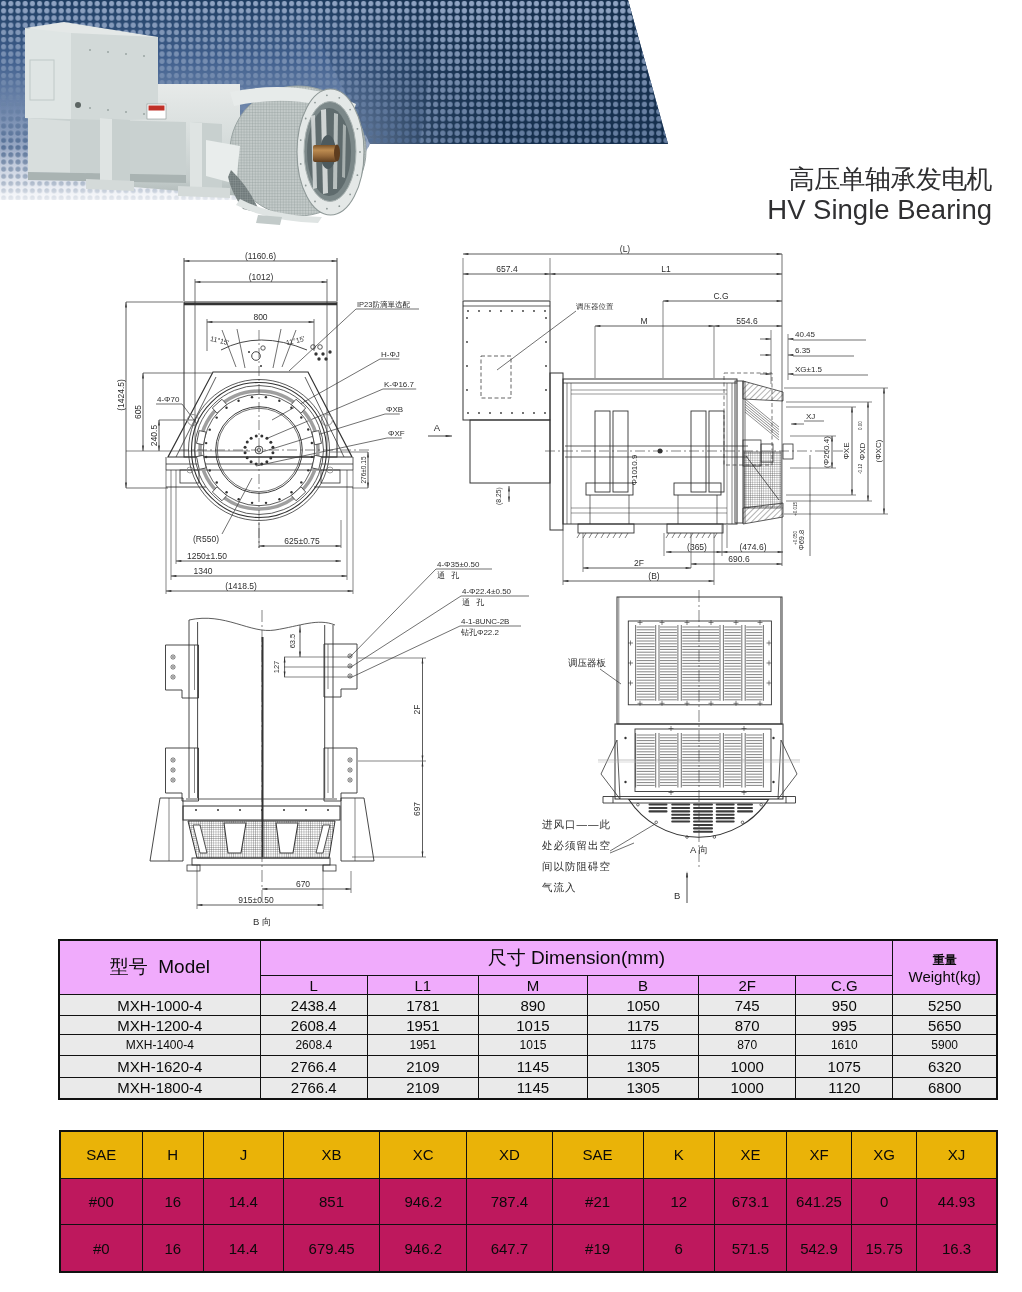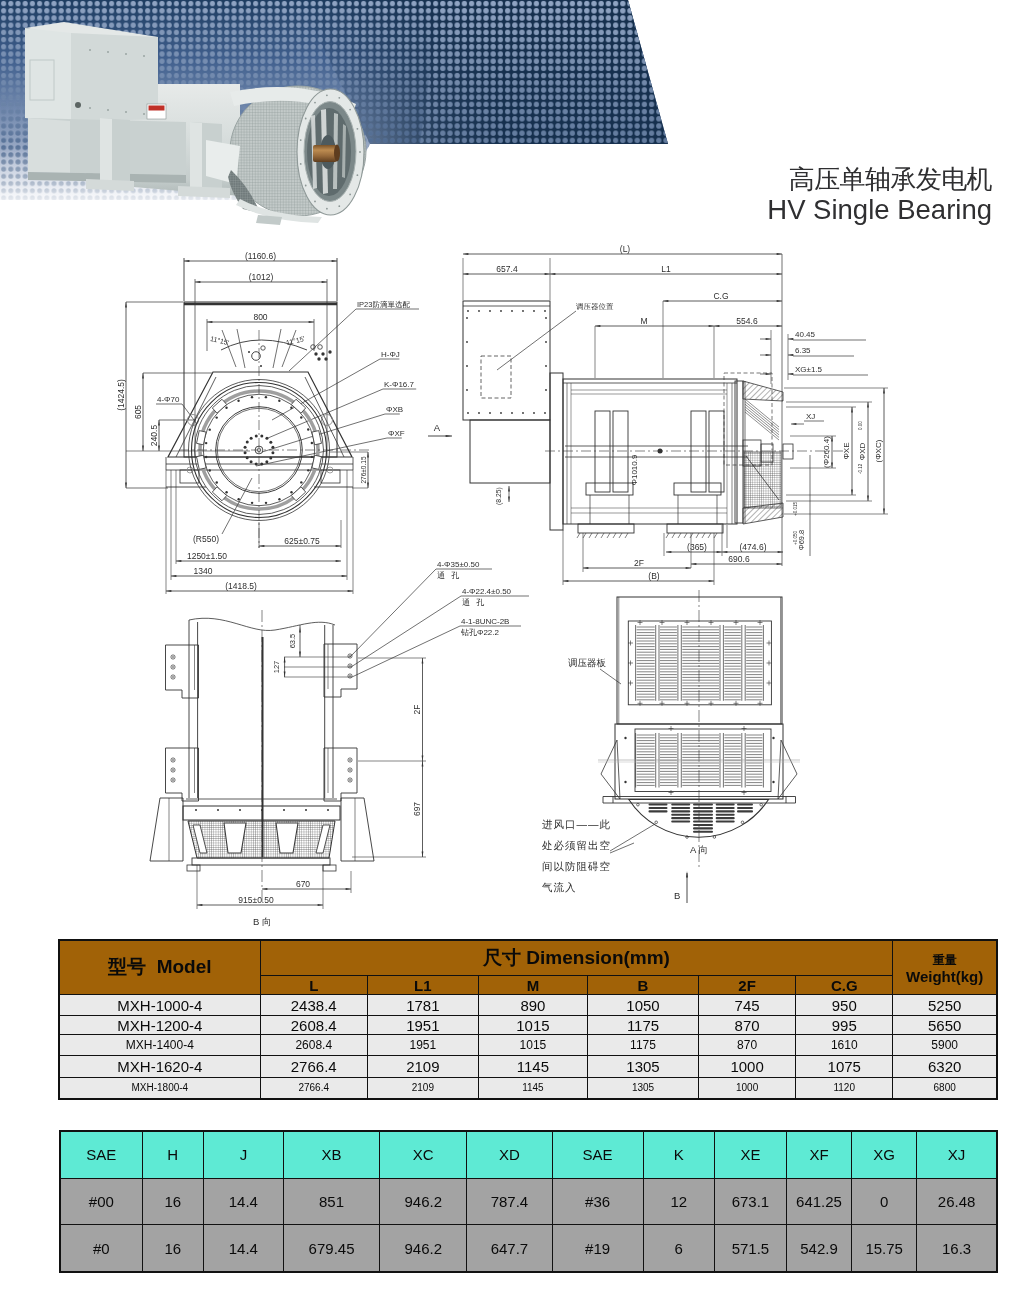--- a/index.html
+++ b/index.html
@@ -5,24 +5,24 @@
   html,body{margin:0;padding:0}
   body{width:1022px;height:1292px;background:#ffffff;font-family:"Liberation Sans",sans-serif;position:relative;overflow:hidden}
   .abs{position:absolute}
   #title{position:absolute;right:30px;top:166px;text-align:right;color:#2f2f31;line-height:1.0}
   #title .cn{font-size:26px;letter-spacing:-0.6px}
   #title .en{font-size:27.5px;margin-top:4px}
   table{border-collapse:collapse;table-layout:fixed}
   td{border:1px solid #111;text-align:center;vertical-align:middle;color:#0a0a0a;overflow:hidden;padding:0}
   .t1{position:absolute;left:58px;top:939px;width:940px;height:161px;border:2px solid #111}
   .t2{position:absolute;left:59px;top:1130px;width:939px;height:143px;border:2px solid #111}
-  .hb{background:#a16207;font-weight:bold}
+  .hb{background:#f0abfc;font-weight:normal}
   .dg{background:#eaeaea}
-  .lg{background:#5eead4}
-  .wg{background:#a3a3a3}
+  .lg{background:#eab308}
+  .wg{background:#be185d}
 </style>
 </head>
 <body>
 
 <svg class="abs" style="left:0;top:0" width="1022" height="260" viewBox="0 0 1022 260">
   <defs>
     <linearGradient id="bandG" x1="0" y1="0" x2="0" y2="1">
       <stop offset="0" stop-color="#1e3d61"></stop>
       <stop offset="0.3" stop-color="#41608e"></stop>
       <stop offset="0.55" stop-color="#7289ae"></stop>
@@ -1094,21 +1094,21 @@
   <tr style="height:21px;font-size:15px">
         <td class="dg">MXH-1620-4</td>
         <td class="dg">2766.4</td>
         <td class="dg">2109</td>
         <td class="dg">1145</td>
         <td class="dg">1305</td>
         <td class="dg">1000</td>
         <td class="dg">1075</td>
         <td class="dg">6320</td>
       </tr>
-  <tr style="height:21px;font-size:10px">
+  <tr style="height:21px;font-size:15px">
         <td class="dg">MXH-1800-4</td>
         <td class="dg">2766.4</td>
         <td class="dg">2109</td>
         <td class="dg">1145</td>
         <td class="dg">1305</td>
         <td class="dg">1000</td>
         <td class="dg">1120</td>
         <td class="dg">6800</td>
       </tr>
 </tbody>
@@ -1144,26 +1144,26 @@
         <td class="lg">XG</td>
         <td class="lg">XJ</td>
   </tr>
   <tr style="height:33px;font-size:15px">
     <td class="wg">#00</td>
         <td class="wg">16</td>
         <td class="wg">14.4</td>
         <td class="wg">851</td>
         <td class="wg">946.2</td>
         <td class="wg">787.4</td>
-    <td class="wg">#36</td>
+    <td class="wg">#21</td>
         <td class="wg">12</td>
         <td class="wg">673.1</td>
         <td class="wg">641.25</td>
         <td class="wg">0</td>
-        <td class="wg">26.48</td>
+        <td class="wg">44.93</td>
   </tr>
   <tr style="height:34px;font-size:15px">
     <td class="wg">#0</td>
         <td class="wg">16</td>
         <td class="wg">14.4</td>
         <td class="wg">679.45</td>
         <td class="wg">946.2</td>
         <td class="wg">647.7</td>
     <td class="wg">#19</td>
         <td class="wg">6</td>

